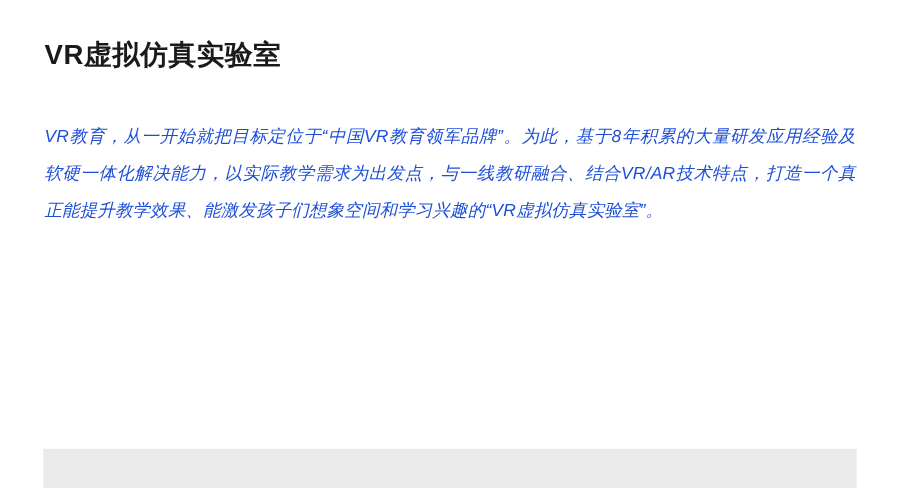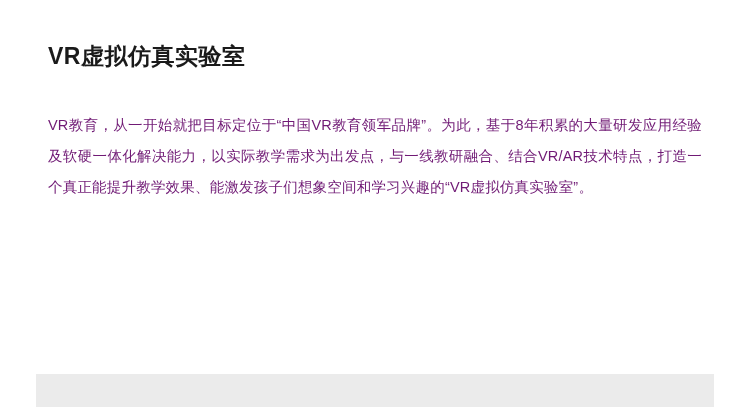--- a/index.html
+++ b/index.html
@@ -11,42 +11,43 @@
     width: 750px;
     height: 407px;
     font-family: "Liberation Sans", sans-serif;
     overflow: hidden;
     position: relative;
   }
   .page {
     width: 750px;
     height: 407px;
     box-sizing: border-box;
-    padding: 12px;
+    padding: 1px;
     position: relative;
     background: #ffffff;
   }
   .content {
     padding: 30px 36px 0 36px;
   }
   .page-title {
     font-size: 23px;
     font-weight: bold;
     color: #1a1a1a;
     letter-spacing: 0.5px;
     margin: 0 0 38px 0;
     line-height: 1.3;
   }
   .para {
     font-size: 14.5px;
-    color: #701a75;
+    color: #1d4ed8;
     line-height: 2.15;
     margin: 0 0 30px 0;
     text-align: justify;
     letter-spacing: 0.2px;
+    font-style: italic;
   }
   .para:last-of-type {
     margin-bottom: 0;
   }
   .footer-band {
     position: absolute;
     left: 36px;
     right: 36px;
     bottom: 0;
     height: 33px;

